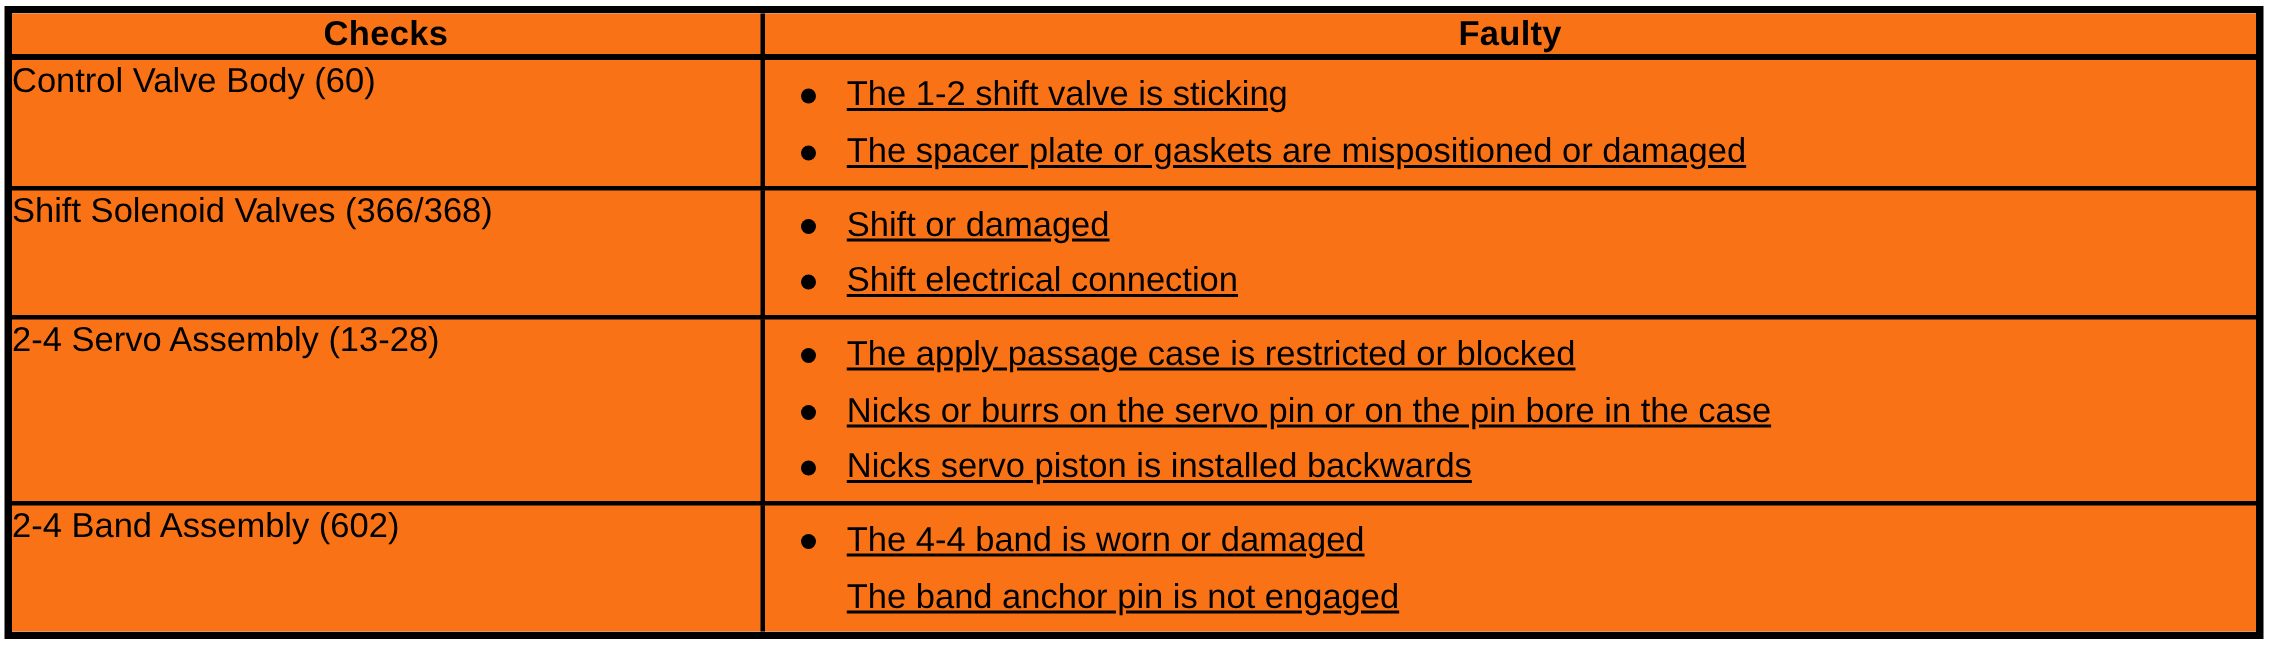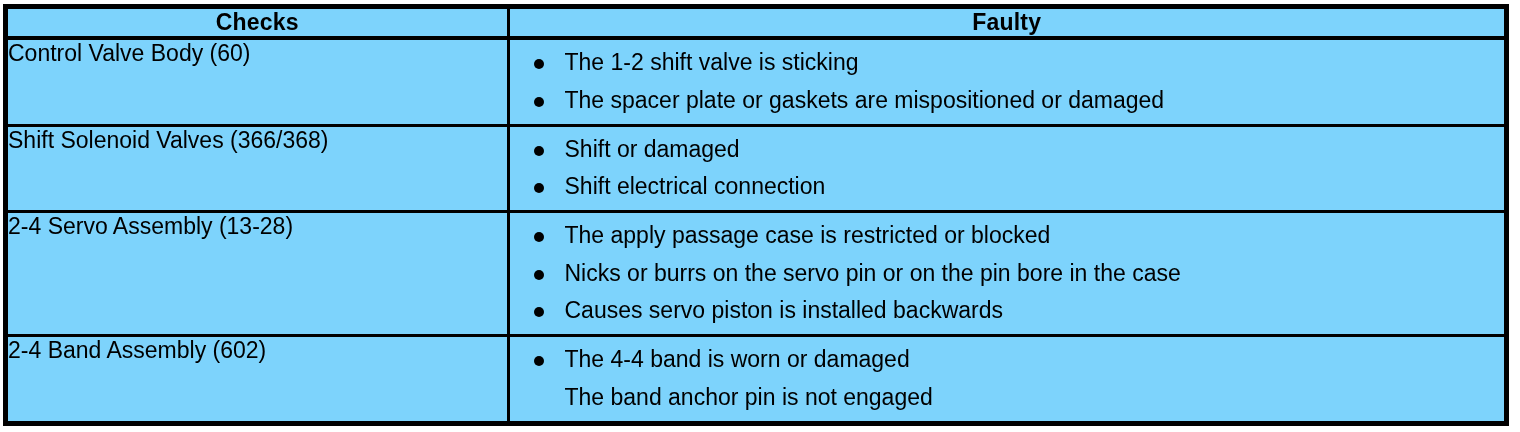--- a/index.html
+++ b/index.html
@@ -35,21 +35,21 @@
   }
 
   col.col-checks { width: 500px; }
   col.col-causes { width: auto; }
 
   table.diag-table th,
   table.diag-table td {
     vertical-align: top;
     border: 0;
     padding: 0;
-    background: #7dd3fc;
+    background: #f97316;
   }
 
   
   table.diag-table th.cell-checks,
   table.diag-table td.cell-checks {
     border-right: 3px solid #000000;
   }
 
   
   table.diag-table tr.head-row > * {
@@ -81,20 +81,21 @@
 
   .causes-cell {
     font-size: 23px;
     padding: 0;
   }
 
   ul.cause-list {
     list-style: none;
     margin: 0;
     padding: 9px 0 9px 0;
+    text-decoration: underline;
   }
   ul.cause-list li {
     position: relative;
     padding: 0 8px 0 55px;
     margin: 0 0 10px 0;
     line-height: 1.2;
     white-space: nowrap;
   }
   ul.cause-list li:last-child {
     margin-bottom: 0;
@@ -149,21 +150,21 @@
               <li><span class="bullet-dot"></span><span>Shift electrical connection</span></li>
             </ul>
           </td>
         </tr>
         <tr class="body-row">
           <td class="cell-checks checks-cell">2-4 Servo Assembly (13-28)</td>
           <td class="cell-causes causes-cell">
             <ul class="cause-list">
               <li><span class="bullet-dot"></span><span>The apply passage case is restricted or blocked</span></li>
               <li><span class="bullet-dot"></span><span>Nicks or burrs on the servo pin or on the pin bore in the case</span></li>
-              <li><span class="bullet-dot"></span><span>Causes servo piston is installed backwards</span></li>
+              <li><span class="bullet-dot"></span><span>Nicks servo piston is installed backwards</span></li>
             </ul>
           </td>
         </tr>
         <tr class="body-row last-row">
           <td class="cell-checks checks-cell">2-4 Band Assembly (602)</td>
           <td class="cell-causes causes-cell">
             <ul class="cause-list">
               <li><span class="bullet-dot"></span><span>The 4-4 band is worn or damaged</span></li>
               <li><span>The band anchor pin is not engaged</span></li>
             </ul>

